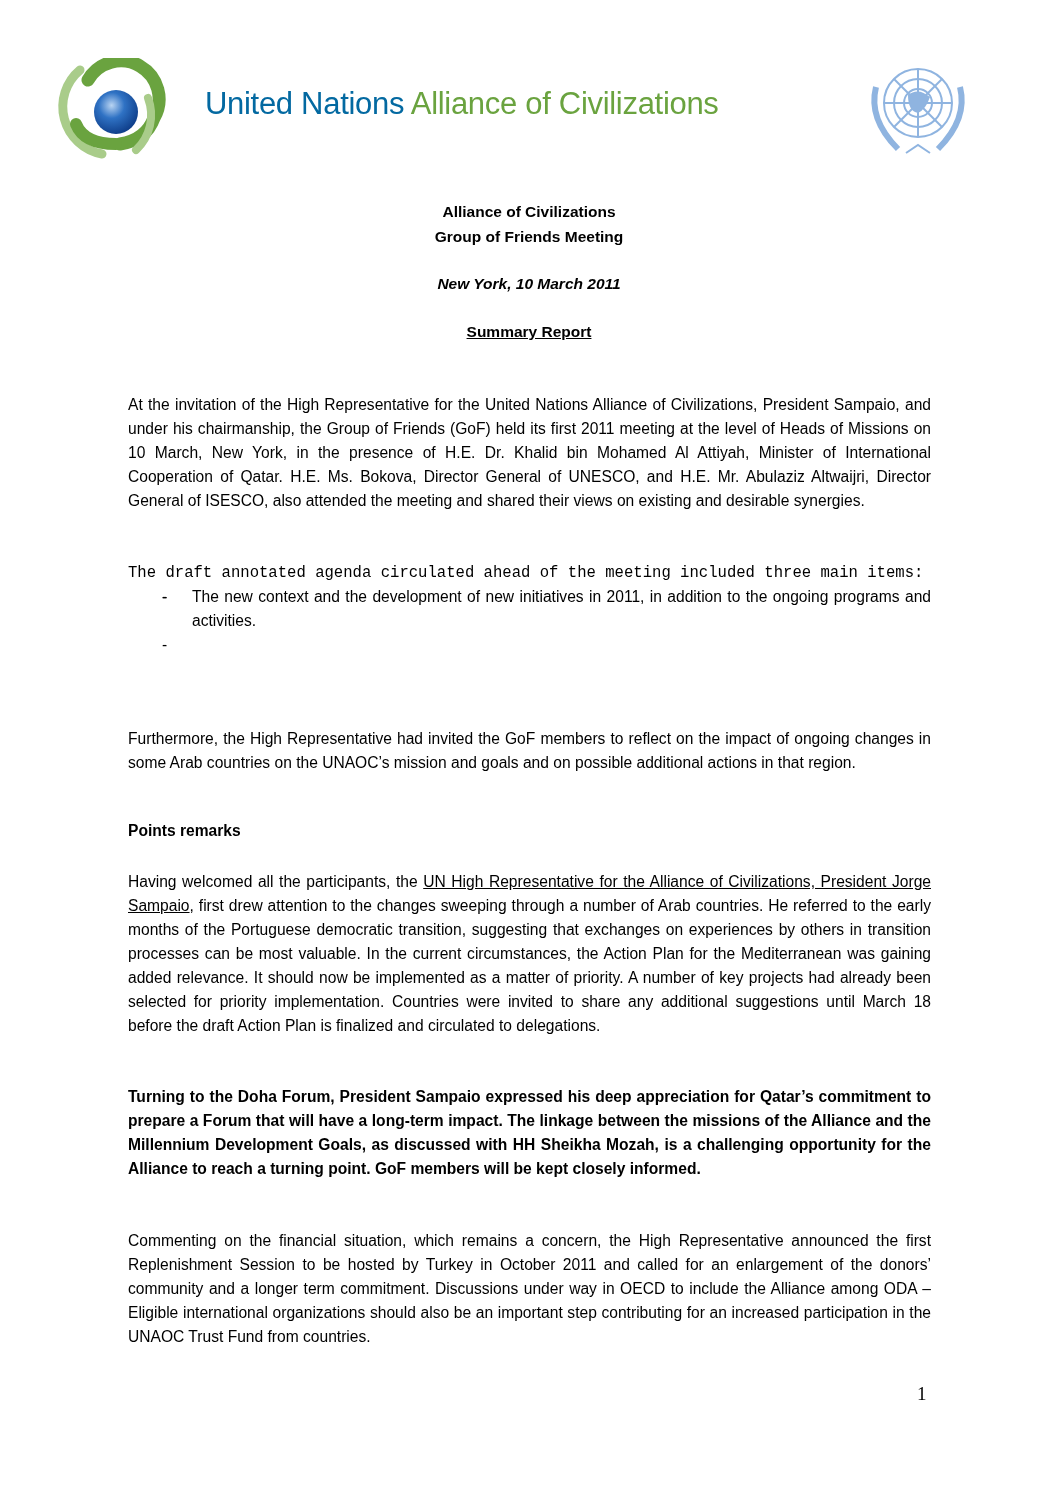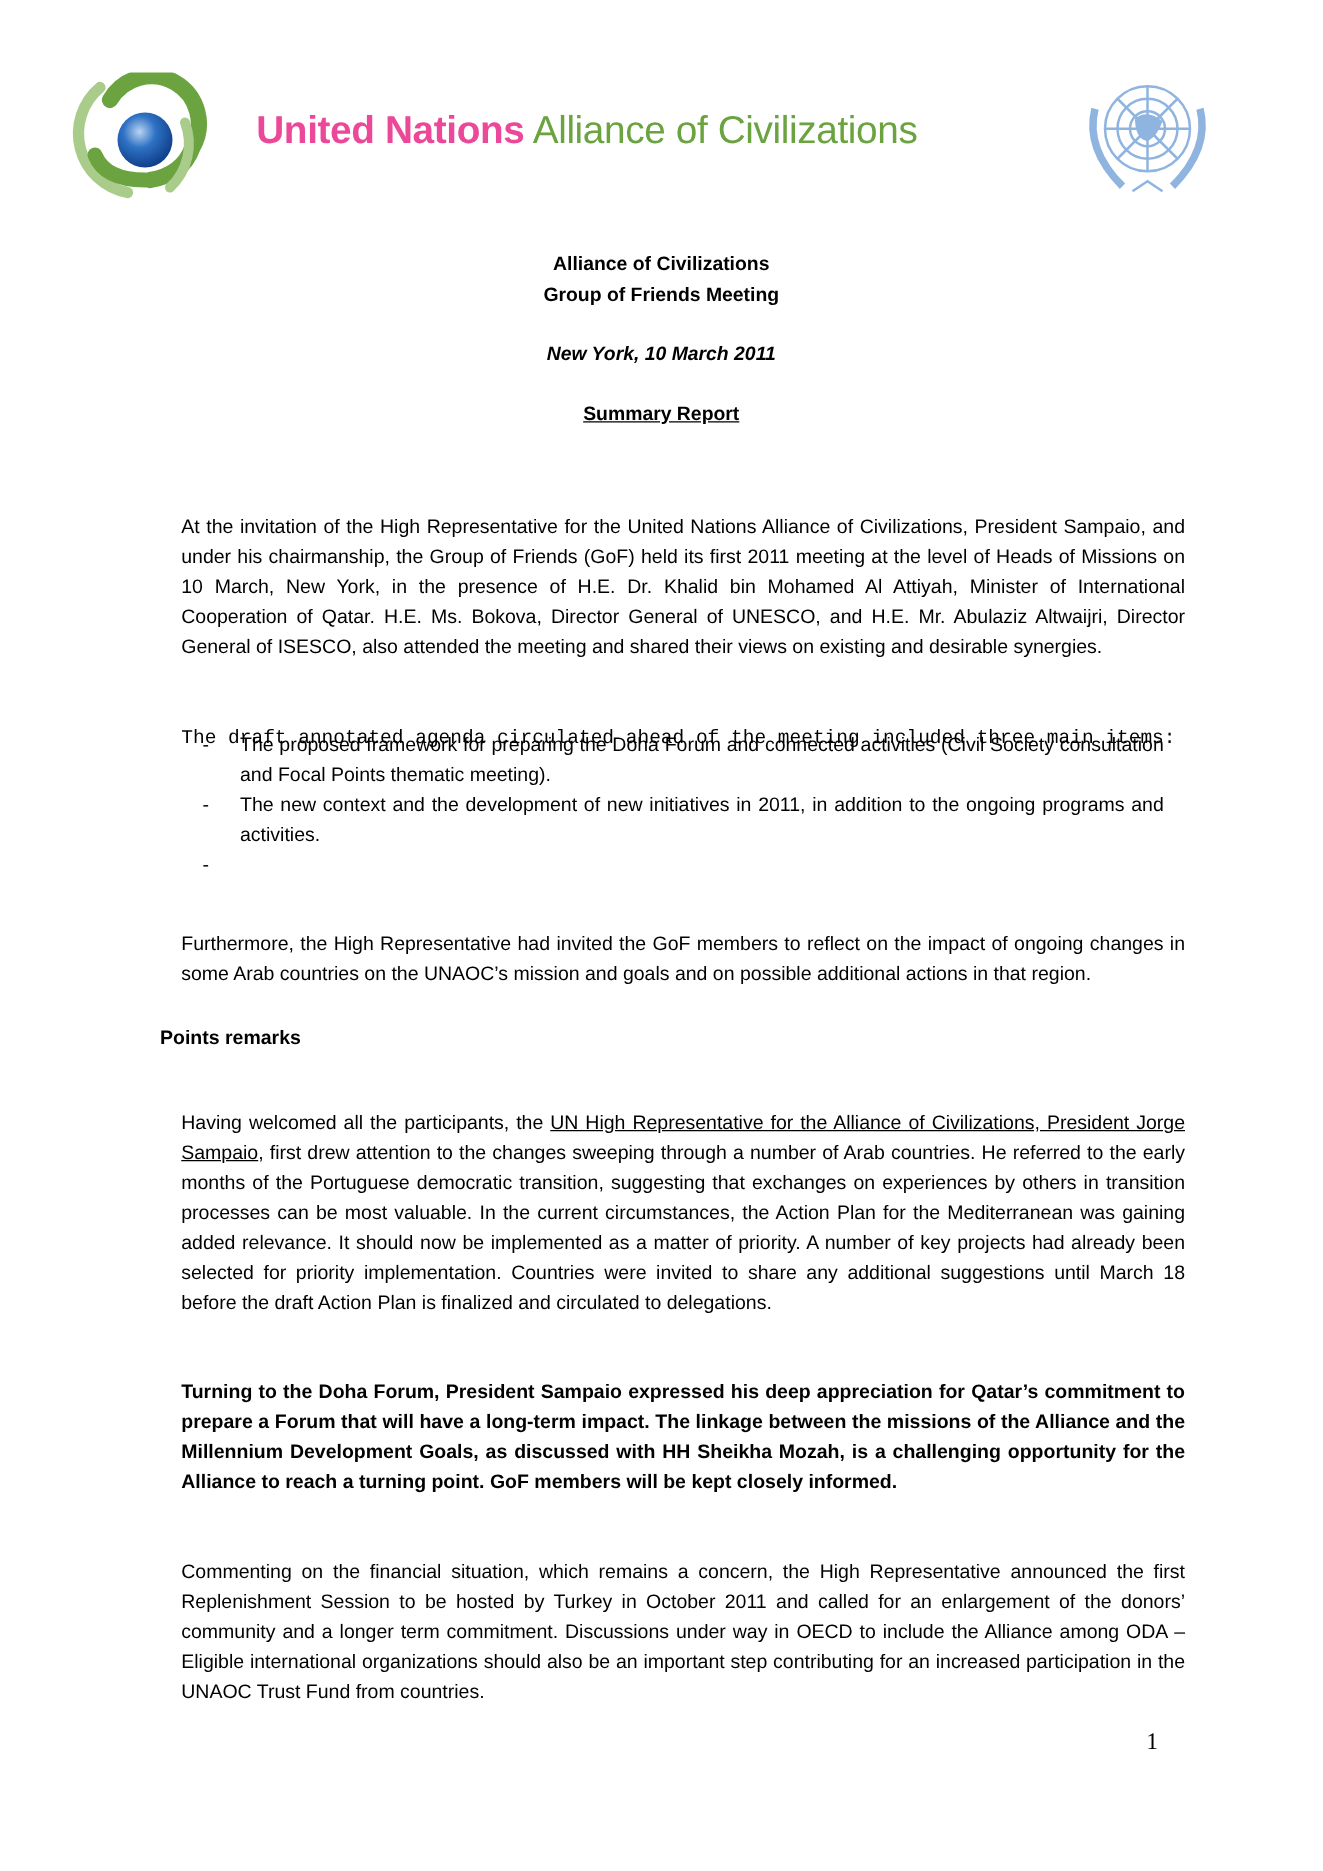--- a/index.html
+++ b/index.html
@@ -1,31 +1,31 @@
 <!DOCTYPE html>
 <html><head>
 <meta charset="utf-8">
 <style>
   html, body { margin: 0; padding: 0; background: #ffffff; }
   body { width: 1058px; height: 1497px; position: relative; overflow: hidden;
          font-family: "Liberation Sans", "DejaVu Sans", sans-serif; color: #000; }
   .header { position: absolute; left: 0; top: 0; width: 1058px; height: 170px; }
   .aoc-logo { position: absolute; left: 50px; top: 58px; width: 120px; height: 102px; }
   .brand { position: absolute; left: 205px; top: 86px; font-size: 31px; letter-spacing: -0.3px; white-space: nowrap; }
-  .brand .un { color: #ec4899; font-weight: bold; }
+  .brand .un { color: #0369a1; }
   .brand .aoc { color: #6aa33f; }
   .un-emblem { position: absolute; left: 858px; top: 57px; width: 120px; height: 105px; }
 
   .title-block { position: absolute; left: 0; width: 1058px; text-align: center; font-weight: bold; font-size: 15.5px; }
   .t1 { top: 203px; }
   .t2 { top: 228px; text-align: center; }
   .t3 { top: 275px; font-style: italic; }
   .t4 { top: 323px; text-decoration: underline; }
 
-  .para { position: absolute; left: 128px; width: 803px; font-size: 15.6px; line-height: 24px; text-align: justify; margin: 17px; }
+  .para { position: absolute; left: 128px; width: 803px; font-size: 15.6px; line-height: 24px; text-align: justify; margin: 0; }
   .p1 { top: 393px; }
   .p2 { top: 561px; font-family: Liberation Mono, monospace; }
   .list { position: absolute; left: 128px; width: 803px; top: 585px; margin: 0; padding: 0; list-style: none; font-size: 15.6px; line-height: 24px; }
   .list li { position: relative; padding-left: 64px; text-align: justify; }
   .list li .dash { position: absolute; left: 34px; top: 0; }
   .p3 { top: 727px; }
   .h-open { position: absolute; left: 128px; top: 822px; font-size: 15.6px; font-weight: bold; }
   .p4 { top: 870px; }
   .p5 { top: 1085px; font-weight: bold; }
   .p6 { top: 1229px; }
@@ -75,21 +75,20 @@
 <div class="title-block t2">Group of Friends Meeting</div>
 <div class="title-block t3">New York, 10 March 2011</div>
 <div class="title-block t4">Summary Report</div>
 
 <p class="para p1">At the invitation of the High Representative for the United Nations Alliance of Civilizations, President Sampaio, and under his chairmanship, the Group of Friends (GoF) held its first 2011 meeting at the level of Heads of Missions on 10 March, New York, in the presence of H.E. Dr. Khalid bin Mohamed Al Attiyah, Minister of International Cooperation of Qatar. H.E. Ms. Bokova, Director General of UNESCO, and H.E. Mr. Abulaziz Altwaijri, Director General of ISESCO, also attended the meeting and shared their views on existing and desirable synergies.</p>
 <p class="para p2">The draft annotated agenda circulated ahead of the meeting included three main items:</p>
 
 <ul class="list">
   <li>
     <span class="dash">-</span>
-    <span>The proposed framework for preparing the Doha Forum and connected activities (Civil Society consultation and Focal Points thematic meeting).</span>
   </li>
   <li>
     <span class="dash">-</span>
     <span>The new context and the development of new initiatives in 2011, in addition to the ongoing programs and activities.</span>
   </li>
   <li>
     <span class="dash">-</span>
   </li>
 </ul>
 

